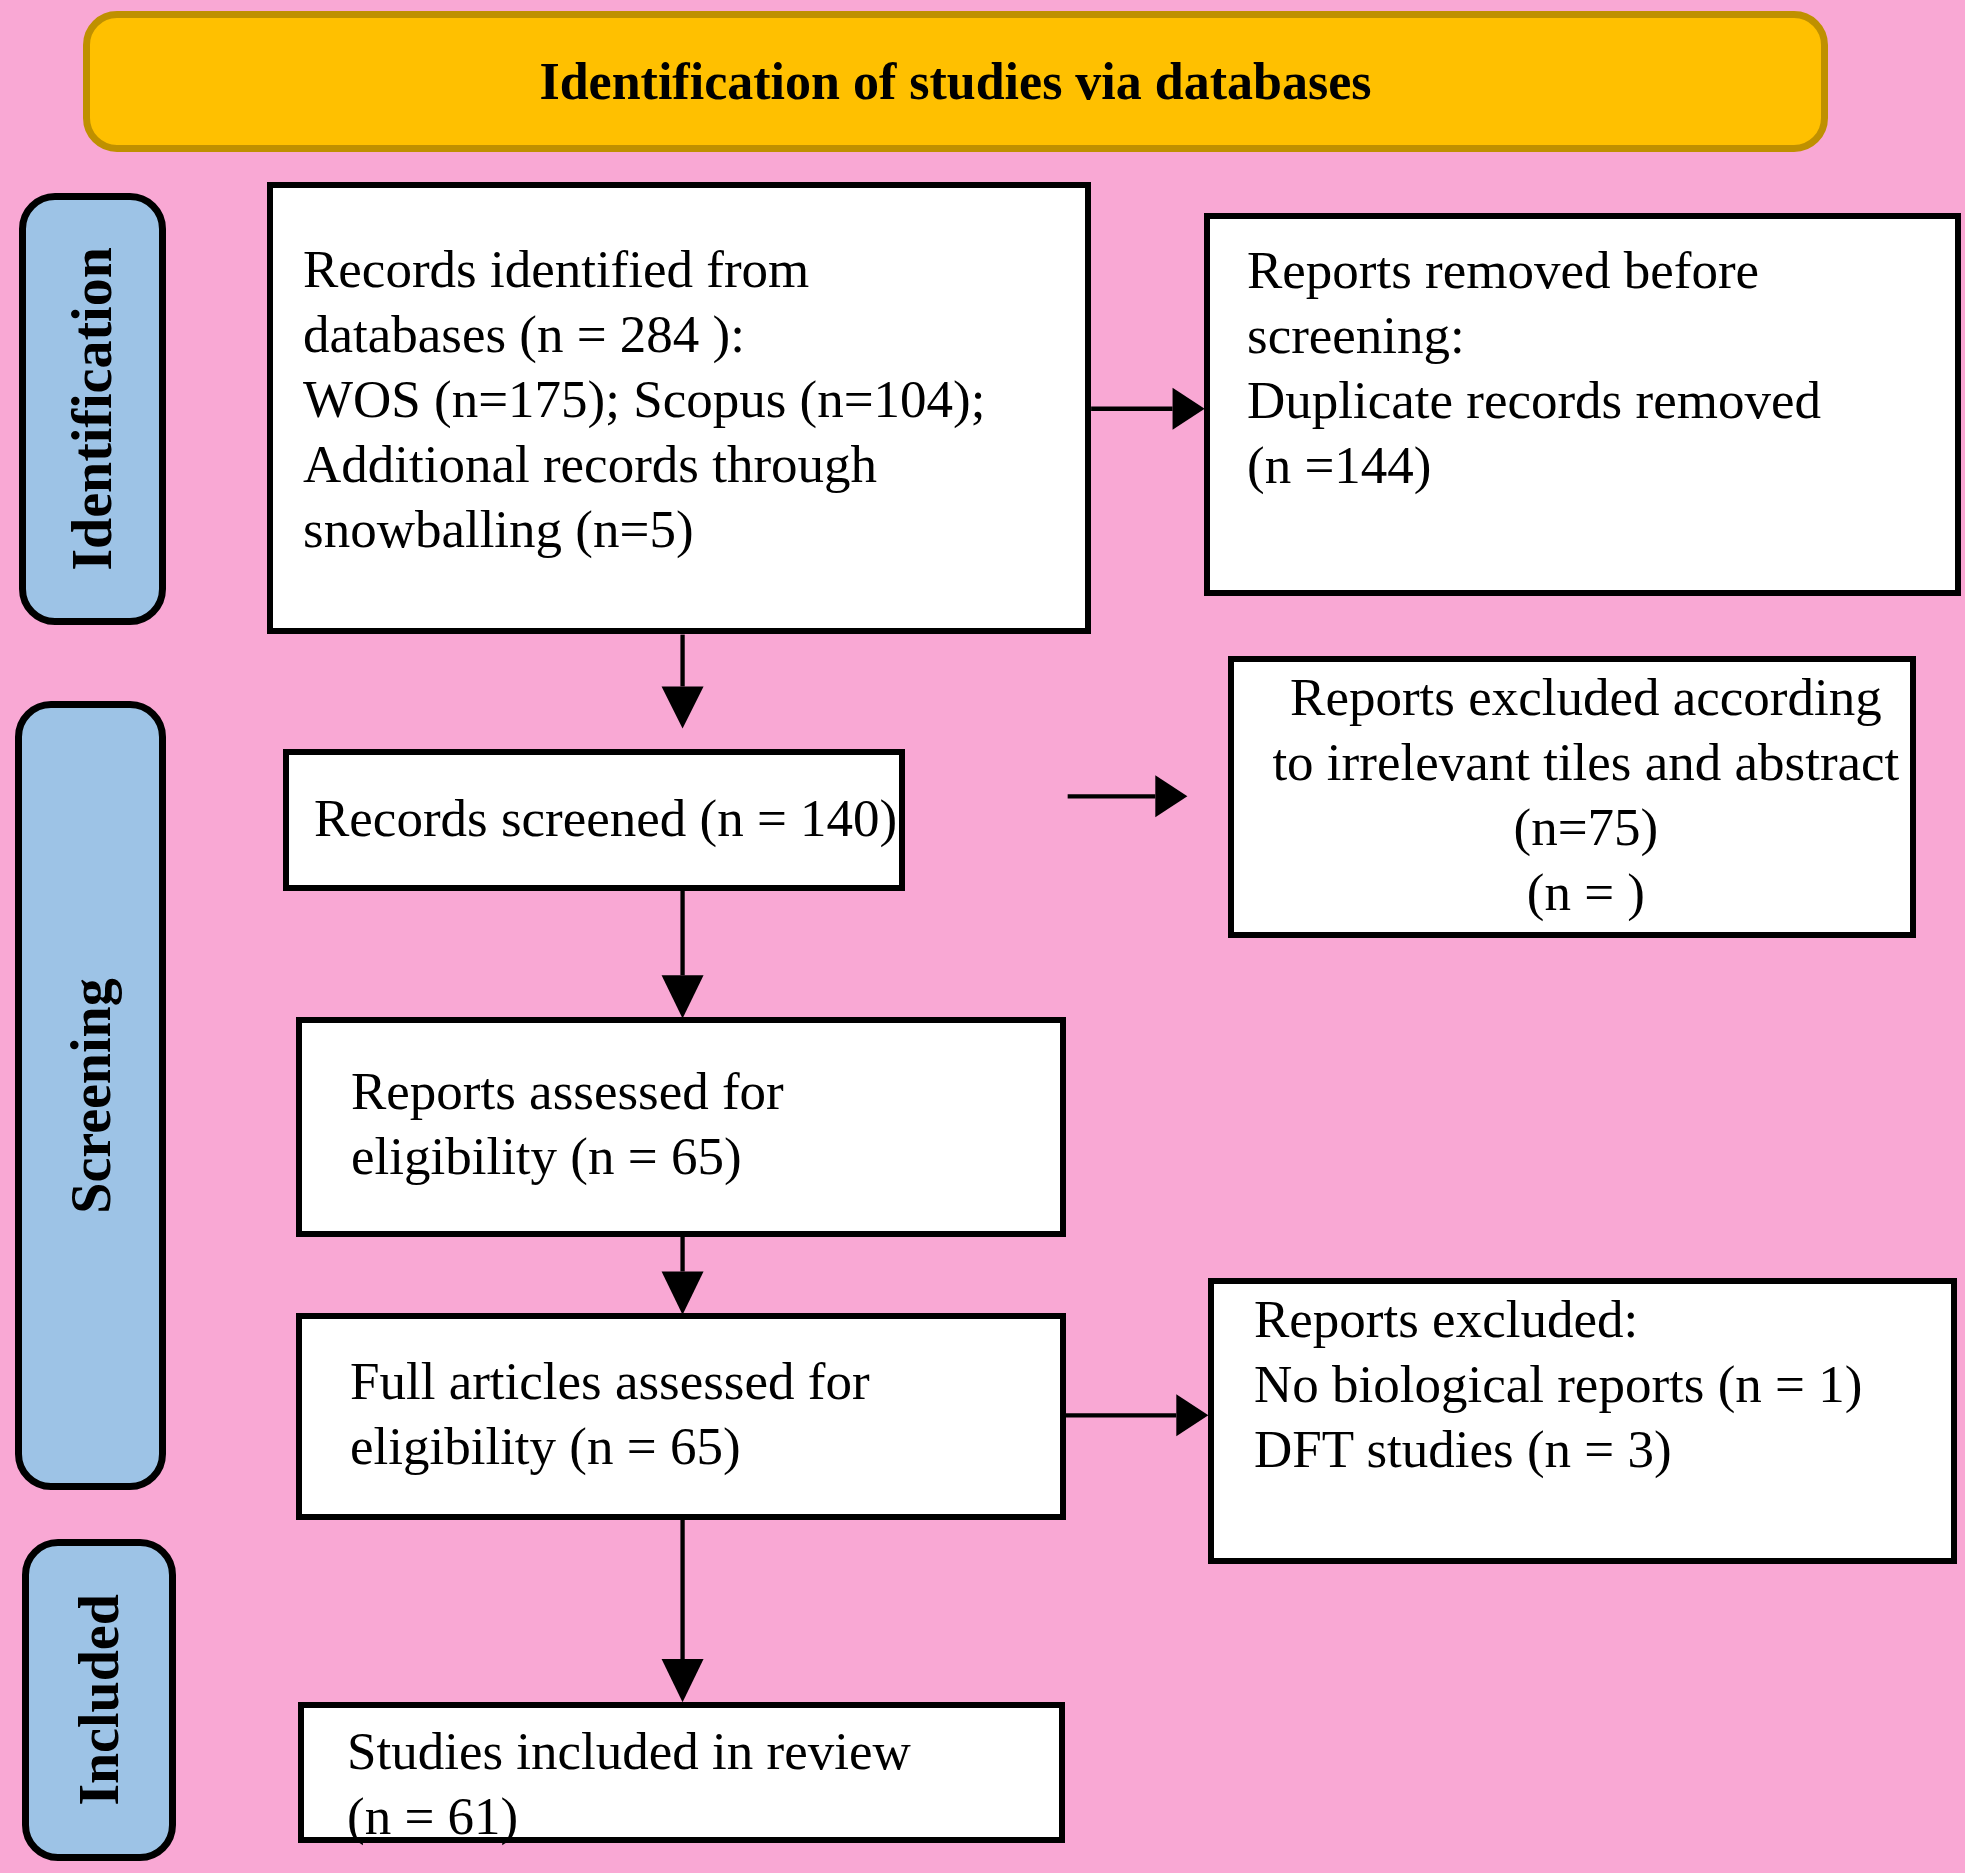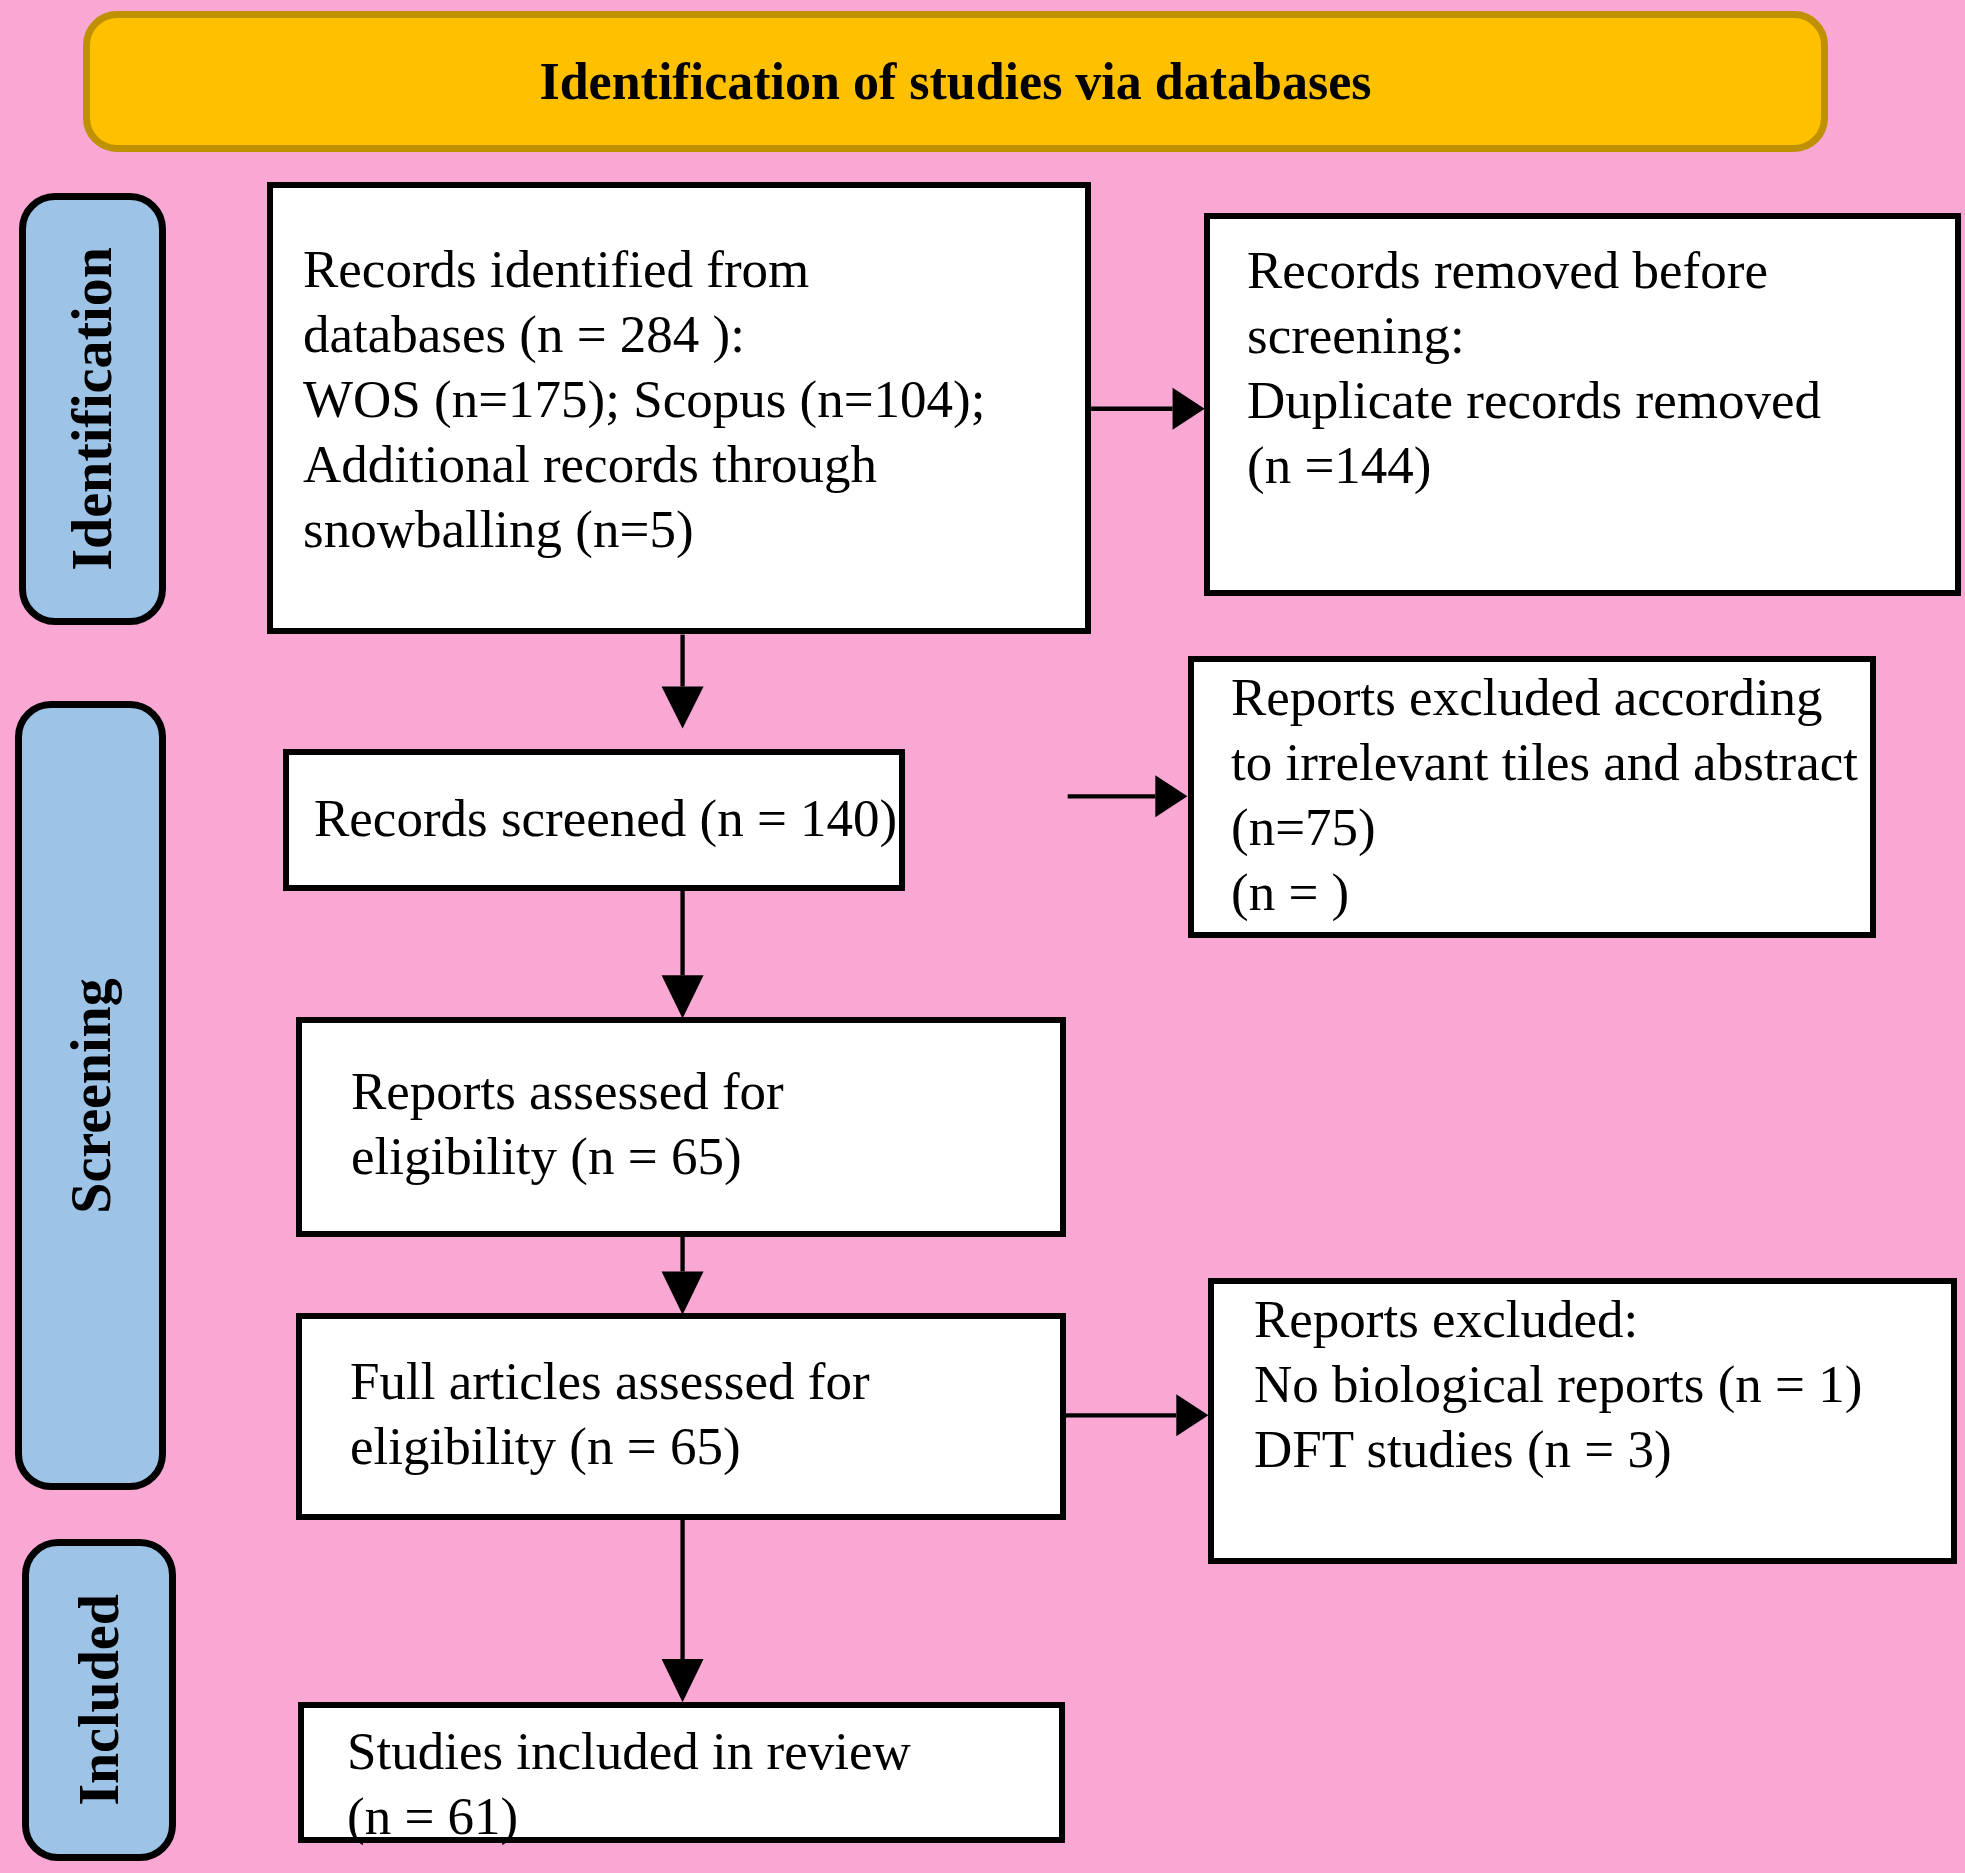--- a/index.html
+++ b/index.html
@@ -59,21 +59,21 @@
     line-height: 65px;
     z-index: 2;
   }
   .box .line { white-space: nowrap; }
   #box1  { left: 267px;  top: 182px;  width: 824px; height: 452px; padding: 49px 9.3px 0 30px; }
   #box2  { left: 283px;  top: 749px; width: 622px; height: 142px; padding: 31px 9.3px 0 25px; }
   #box3  { left: 296px;  top: 1017px; width: 770px; height: 220px; padding: 36px 9.3px 0 49px; }
   #box4  { left: 296px;  top: 1313px; width: 770px; height: 207px; padding: 30px 9.3px 0 48px; }
   #box5  { left: 298px;  top: 1702px; width: 767px; height: 141px; padding: 11px 9.3px 0 43px; }
   #excl1 { left: 1204px; top: 213px;  width: 757px; height: 383px; padding: 18.5px 9.3px 0 37px; }
-  #excl2 { left: 1188px; top: 656px; width: 688px; height: 282px; padding: 2.5px 9.3px 0 37px; }
+  #excl2 { left: 1228px; top: 656px; width: 688px; height: 282px; padding: 2.5px 9.3px 0 37px; text-align: center; }
   #excl3 { left: 1208px; top: 1278px; width: 749px; height: 286px; padding: 2.5px 9.3px 0 40px; }
 </style>
 </head>
 <body>
 
 <div id="canvas">
 
   <svg id="arrows" viewBox="0 0 3184 3036" xmlns="http://www.w3.org/2000/svg">
     <g stroke="#000" stroke-width="7" fill="#000">
       <line x1="1768" y1="662" x2="1900" y2="662"></line>
@@ -121,21 +121,21 @@
 
   <div class="box" id="box1">
     <div class="line">Records identified from</div>
     <div class="line">databases (n = 284 ):</div>
     <div class="line">WOS (n=175); Scopus (n=104);</div>
     <div class="line">Additional records through</div>
     <div class="line">snowballing (n=5)</div>
   </div>
 
   <div class="box" id="excl1">
-    <div class="line">Records removed before</div>
+    <div class="line">Reports removed before</div>
     <div class="line">screening:</div>
     <div class="line">Duplicate records removed</div>
     <div class="line">(n =144)</div>
   </div>
 
   <div class="box" id="box2">
     <div class="line">Records screened (n = 140)</div>
   </div>
 
   <div class="box" id="excl2">

